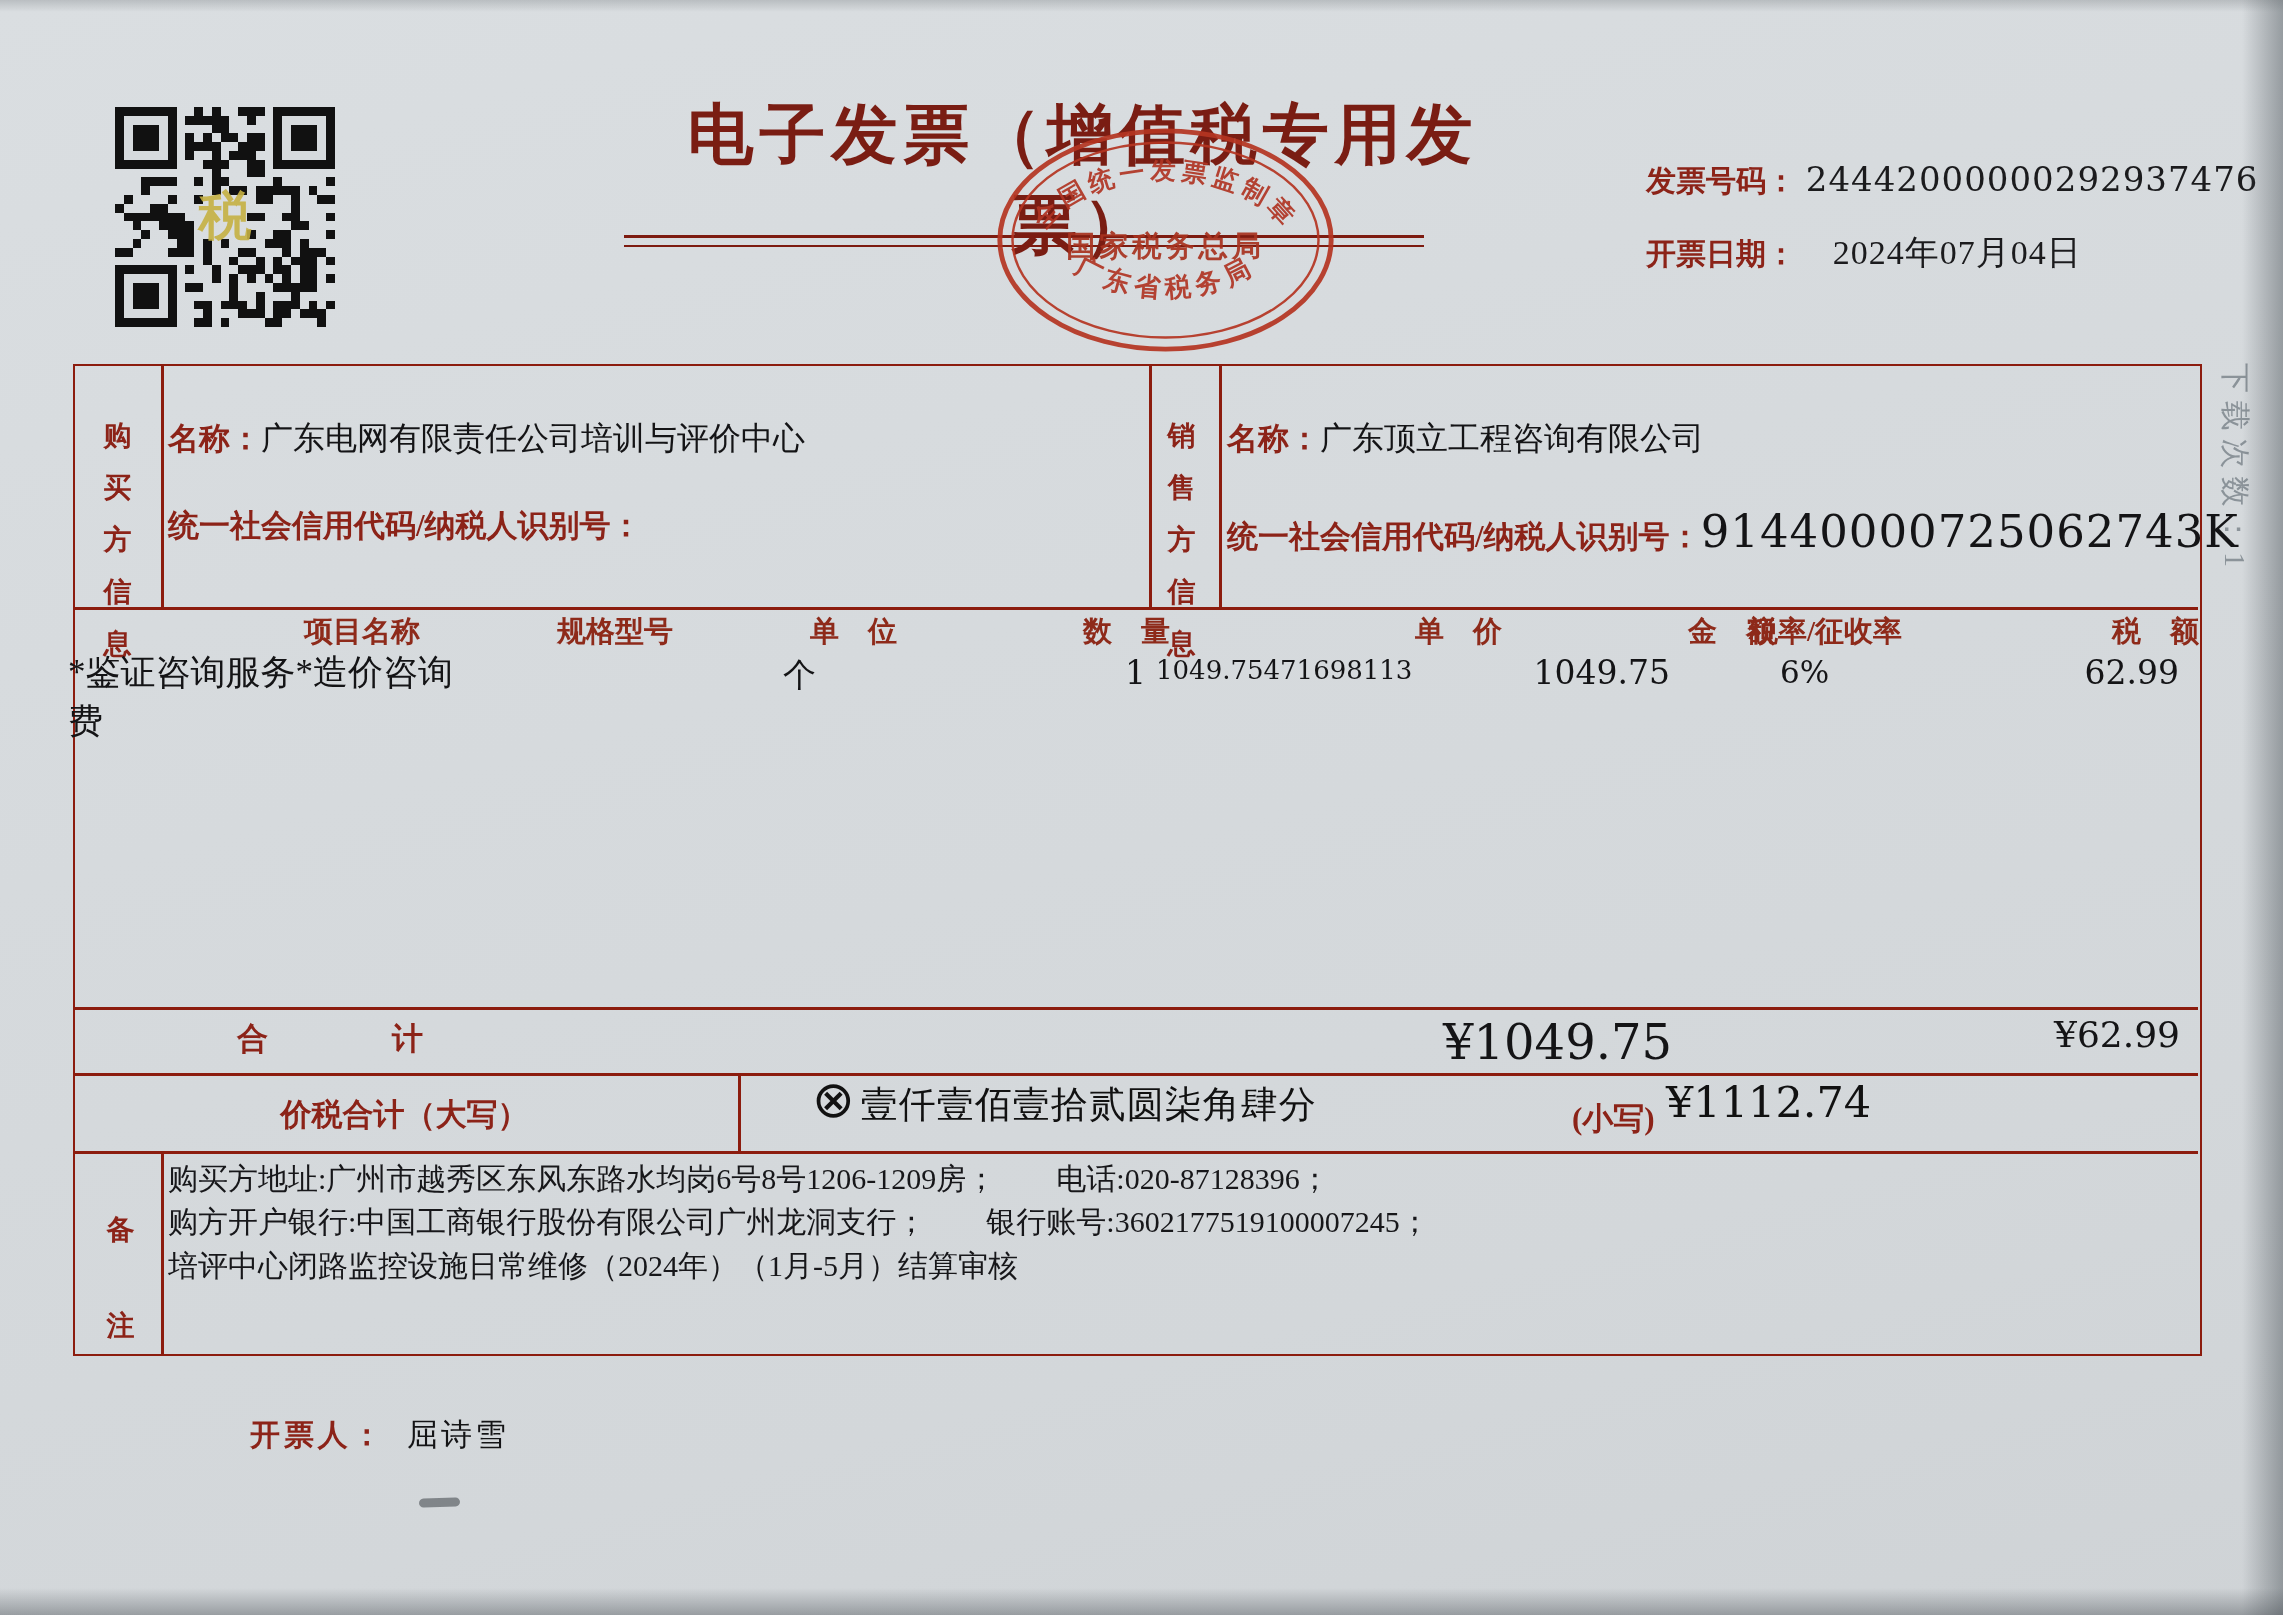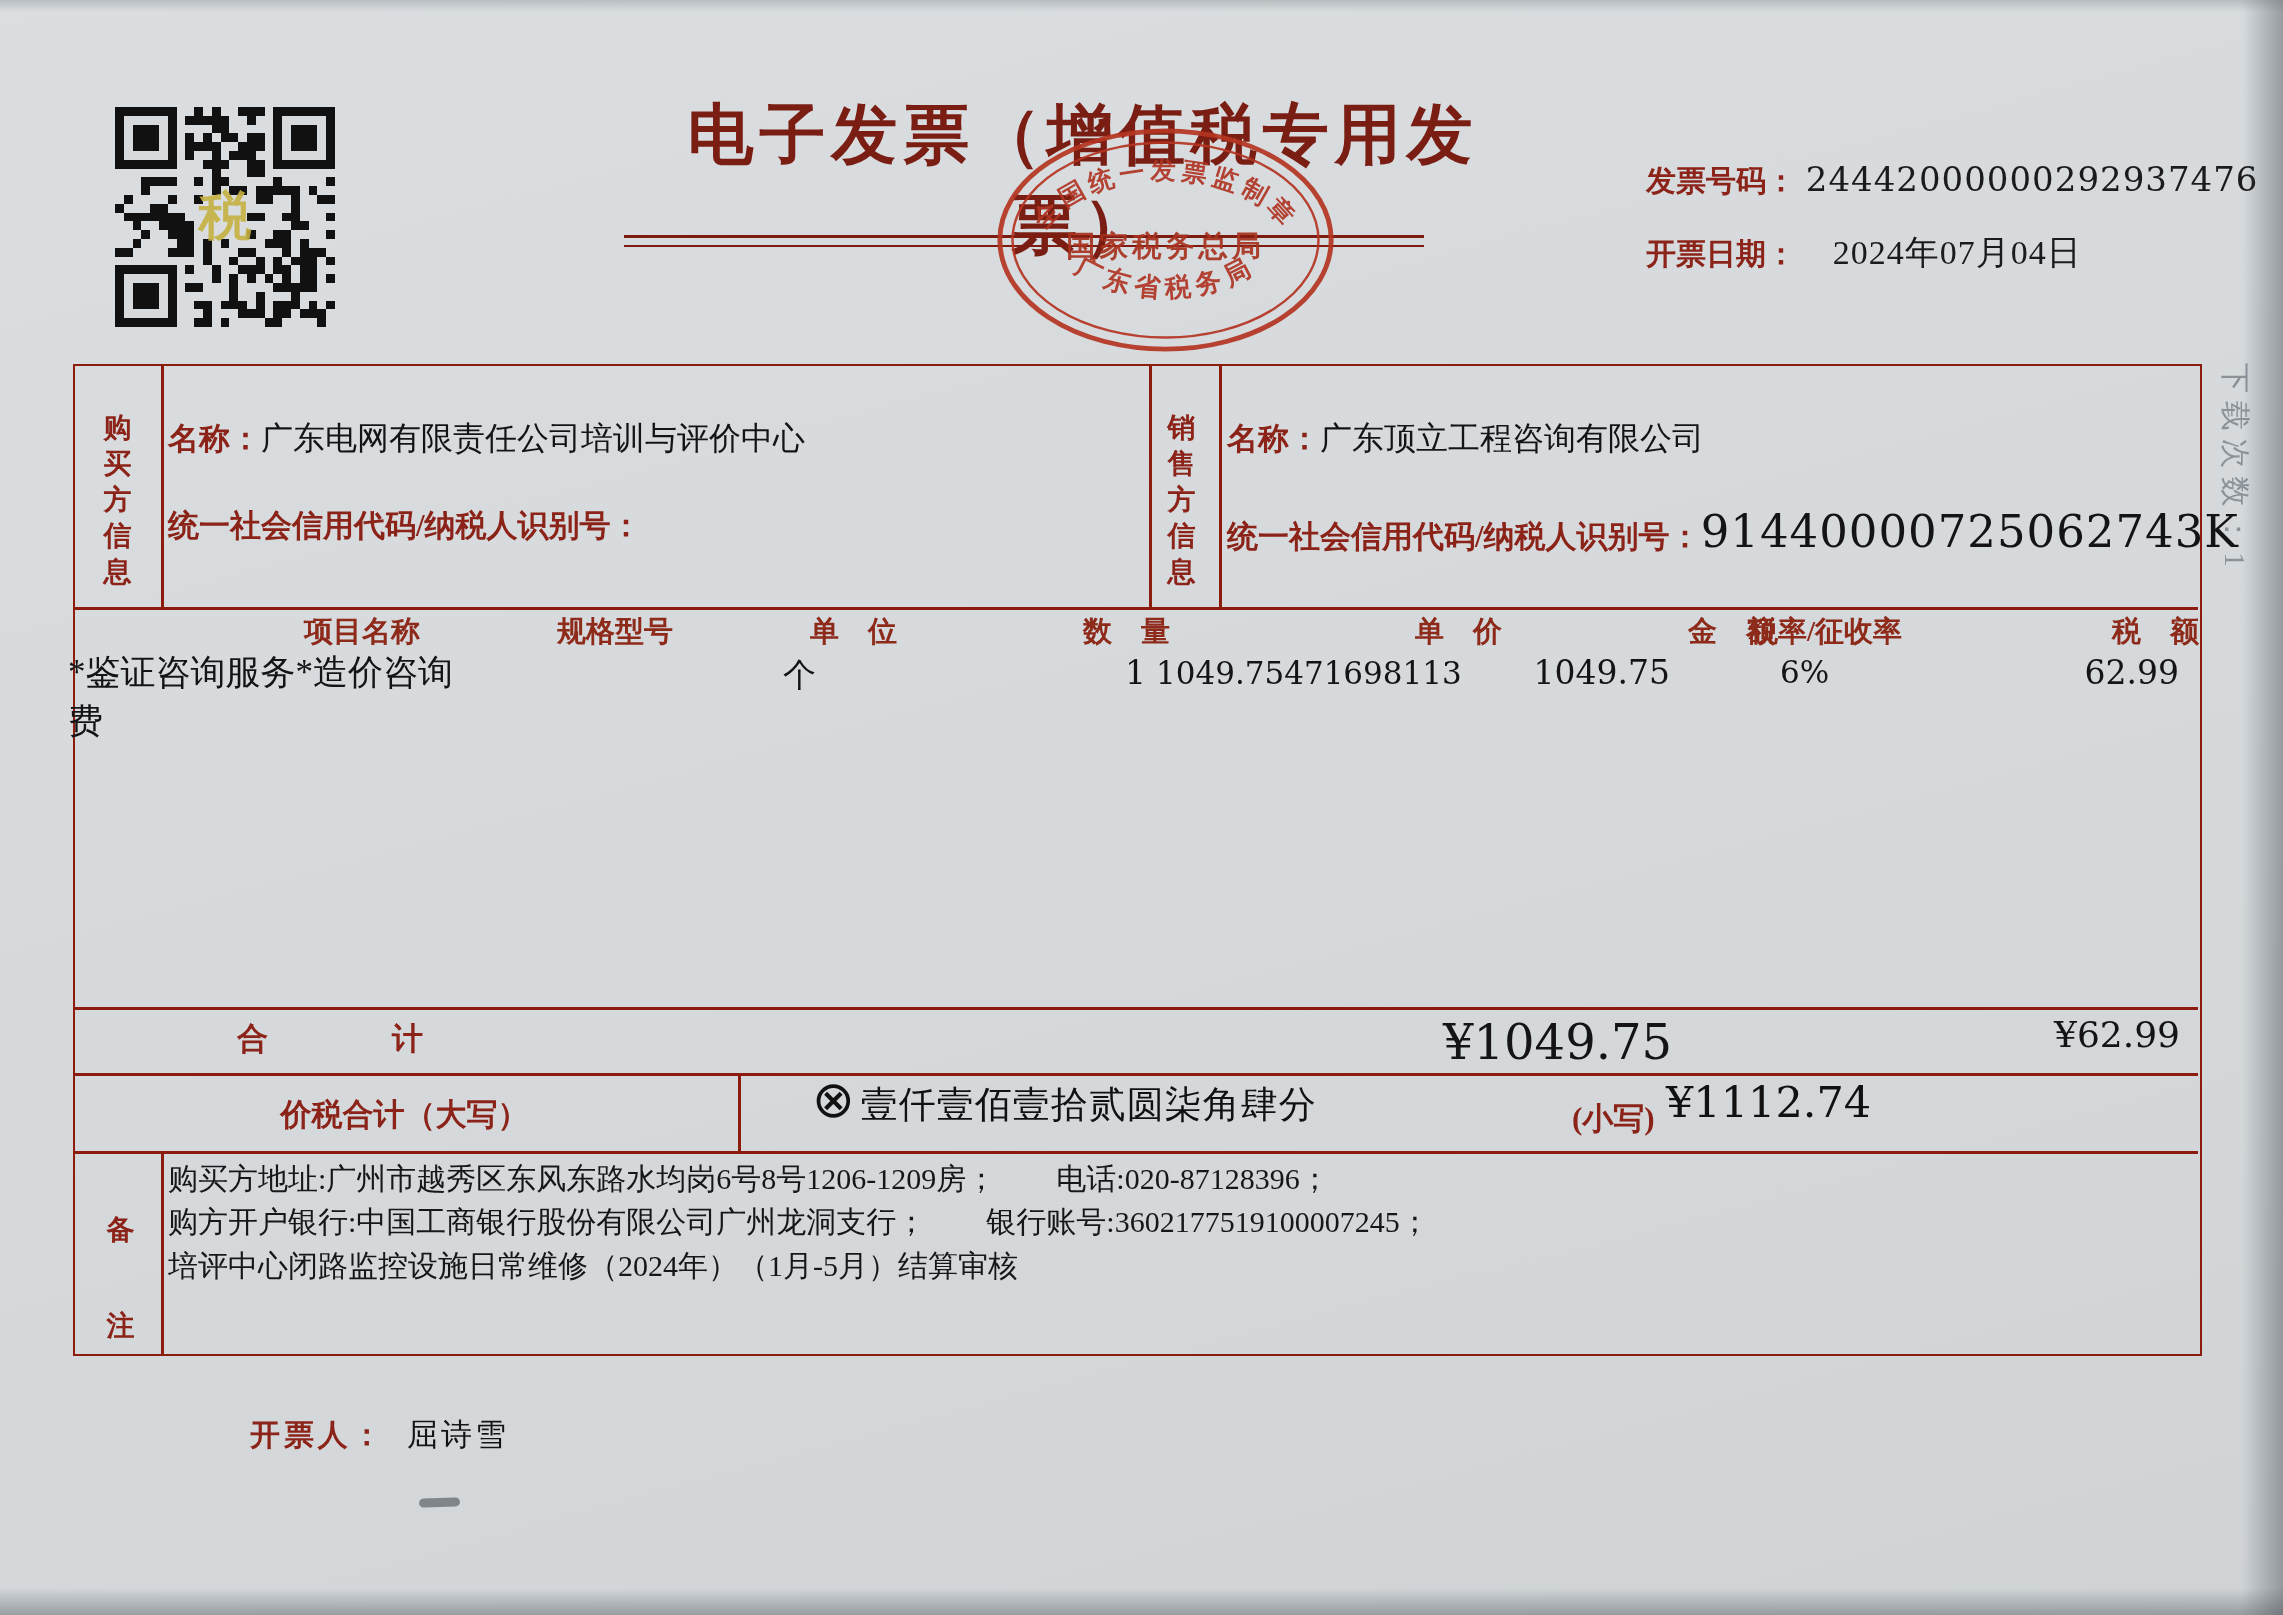--- a/index.html
+++ b/index.html
@@ -33,21 +33,21 @@
   
   .stamp{left:993px;top:123px;width:345px;height:234px;opacity:.92;}
 
   
   .frame{left:73px;top:364px;width:2129px;height:992px;border:2.9px solid #8c1c0e;box-sizing:border-box;}
   .hline,.vline{position:absolute;background:#8c1c0e;}
   .hline{left:0;width:2123px;height:2.9px;}
   .vline{width:2.9px;}
 
   
-  .side-label{width:39px;font-size:28px;line-height:36px;font-weight:700;color:#8c2318;text-align:center;word-break:break-all;}
+  .side-label{width:39px;font-size:28px;line-height:52px;font-weight:700;color:#8c2318;text-align:center;word-break:break-all;}
   .fieldline{display:flex;align-items:baseline;white-space:nowrap;}
   .fieldline .lab{font-size:31px;font-weight:700;color:#8c2318;}
   .fieldline .val{font-size:32px;color:#141416;}
   .fieldline .big{font-size:45px;letter-spacing:1px;}
 
   
   .th{font-size:29px;font-weight:700;color:#8e2a1a;text-align:right;white-space:nowrap;}
   .td{font-size:33px;color:#141416;white-space:nowrap;}
   .right{text-align:right;}
   .center{text-align:center;}
@@ -338,21 +338,21 @@
   <div class="abs th" style="left:702px;top:612px;width:195px">单　位</div>
   <div class="abs th" style="left:975px;top:612px;width:195px">数　量</div>
   <div class="abs th" style="left:1258px;top:612px;width:244px">单　价</div>
   <div class="abs th" style="left:1531px;top:612px;width:244px">金　额</div>
   <div class="abs th" style="left:1707px;top:612px;width:195px">税率/征收率</div>
   <div class="abs th" style="left:2038px;top:612px;width:161px">税　额</div>
 
   <div class="abs item-name" style="left:68px;top:648px">*鉴证咨询服务*造价咨询费</div>
   <div class="abs td center" style="left:702px;top:653px;width:195px">个</div>
   <div class="abs td right num" style="left:1073px;top:653px;width:73px">1</div>
-  <div class="abs td right num" style="left:1156px;top:655px;width:249px;font-size:31px">1049.75471698113</div>
+  <div class="abs td right num" style="left:1156px;top:655px;width:249px;font-size:26px">1049.75471698113</div>
   <div class="abs td right num" style="left:1502px;top:653px;width:168px">1049.75</div>
   <div class="abs td center num" style="left:1746px;top:654px;width:117px;font-size:31px">6%</div>
   <div class="abs td right num" style="left:2033px;top:653px;width:146px">62.99</div>
 
   <div class="abs total-label" style="left:237px;top:1018px">合　　　　计</div>
   <div class="abs td right num" style="left:1443px;top:1014px;width:226px;font-size:48px">¥1049.75</div>
   <div class="abs td right num" style="left:2012px;top:1014px;width:168px;font-size:36px">¥62.99</div>
 
   <div class="abs total-label" style="left:73px;top:1094px;width:663px;text-align:center">价税合计（大写）</div>
   <div class="abs daxie-row" style="left:812px;top:1075px">

